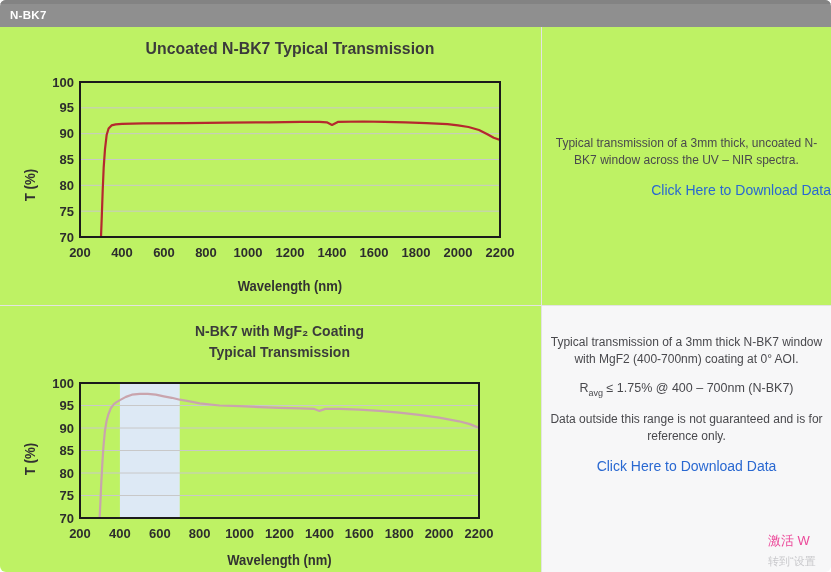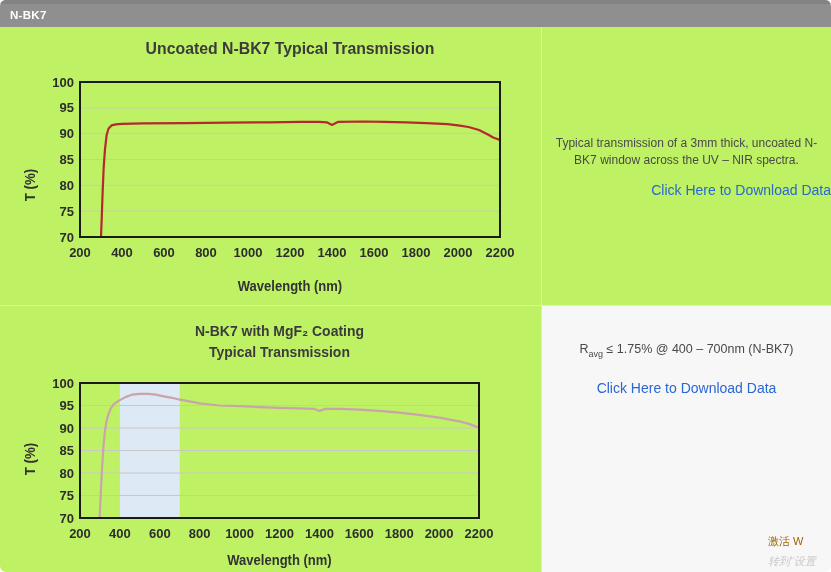--- a/index.html
+++ b/index.html
@@ -32,26 +32,26 @@
   .ylab{position:absolute;left:0;width:60px;height:16px;text-align:center;font-weight:bold;
         color:#323232;font-size:14px;transform:rotate(-90deg) scaleX(.95);}
   .ylab1{top:150px;}
   .ylab2{top:145px;}
   .fig svg{position:absolute;left:0;top:0;}
   .tick{font-family:"Liberation Sans","DejaVu Sans",sans-serif;font-weight:bold;
         font-size:13px;fill:#2d2d2d;}
   
   .desc{margin:0;padding:0 8px;text-align:center;font-size:12px;line-height:17px;color:#49494d;}
   .dl-link{font-size:14px;color:#2968d1;text-decoration:none;cursor:pointer;text-align:center;}
-  .spec{margin:8px;text-align:center;font-size:12.5px;color:#49494d;}
+  .spec{margin:0;text-align:center;font-size:12.5px;color:#49494d;}
   .spec sub{font-size:9px;}
   
   .watermark{position:absolute;left:768px;top:532px;width:63px;height:40px;overflow:hidden;}
-  .wm1{font-size:11px;line-height:18px;color:#a16207;white-space:nowrap;}
-  .wm2{font-size:11px;line-height:14px;margin-top:4px;color:#c9c9cc;white-space:nowrap;font-style:italic;}
+  .wm1{font-size:13px;line-height:18px;color:#ec4899;white-space:nowrap;}
+  .wm2{font-size:11px;line-height:14px;margin-top:4px;color:#c9c9cc;white-space:nowrap;}
 </style>
 </head>
 <body>
 
 <div class="screen">
 
   <div class="topbar">
     <span>N-BK7</span>
   </div>
 
@@ -128,21 +128,23 @@
         <text x="319.4" y="232" text-anchor="middle" class="tick">1400</text>
         <text x="359.29999999999995" y="232" text-anchor="middle" class="tick">1600</text>
         <text x="399.20000000000005" y="232" text-anchor="middle" class="tick">1800</text>
         <text x="439.1" y="232" text-anchor="middle" class="tick">2000</text>
         <text x="479" y="232" text-anchor="middle" class="tick">2200</text>
       </svg>
     <div class="axis-label xlab2">Wavelength (nm)</div>
   </div>
 
   <div class="cell cell-br">
+    <p class="desc">Typical transmission of a 3mm thick N-BK7 window with MgF2 (400-700nm) coating at 0° AOI.</p>
     <p class="spec"><span>R</span><sub>avg</sub><span> ≤ 1.75% @ 400 – 700nm (N-BK7)</span></p>
+    <p class="desc">Data outside this range is not guaranteed and is for reference only.</p>
     <a class="dl-link">Click Here to Download Data</a>
   </div>
 
   <div class="watermark">
     <div class="wm1">激活 W</div>
     <div class="wm2">转到“设置</div>
   </div>
 
 </div>
 

